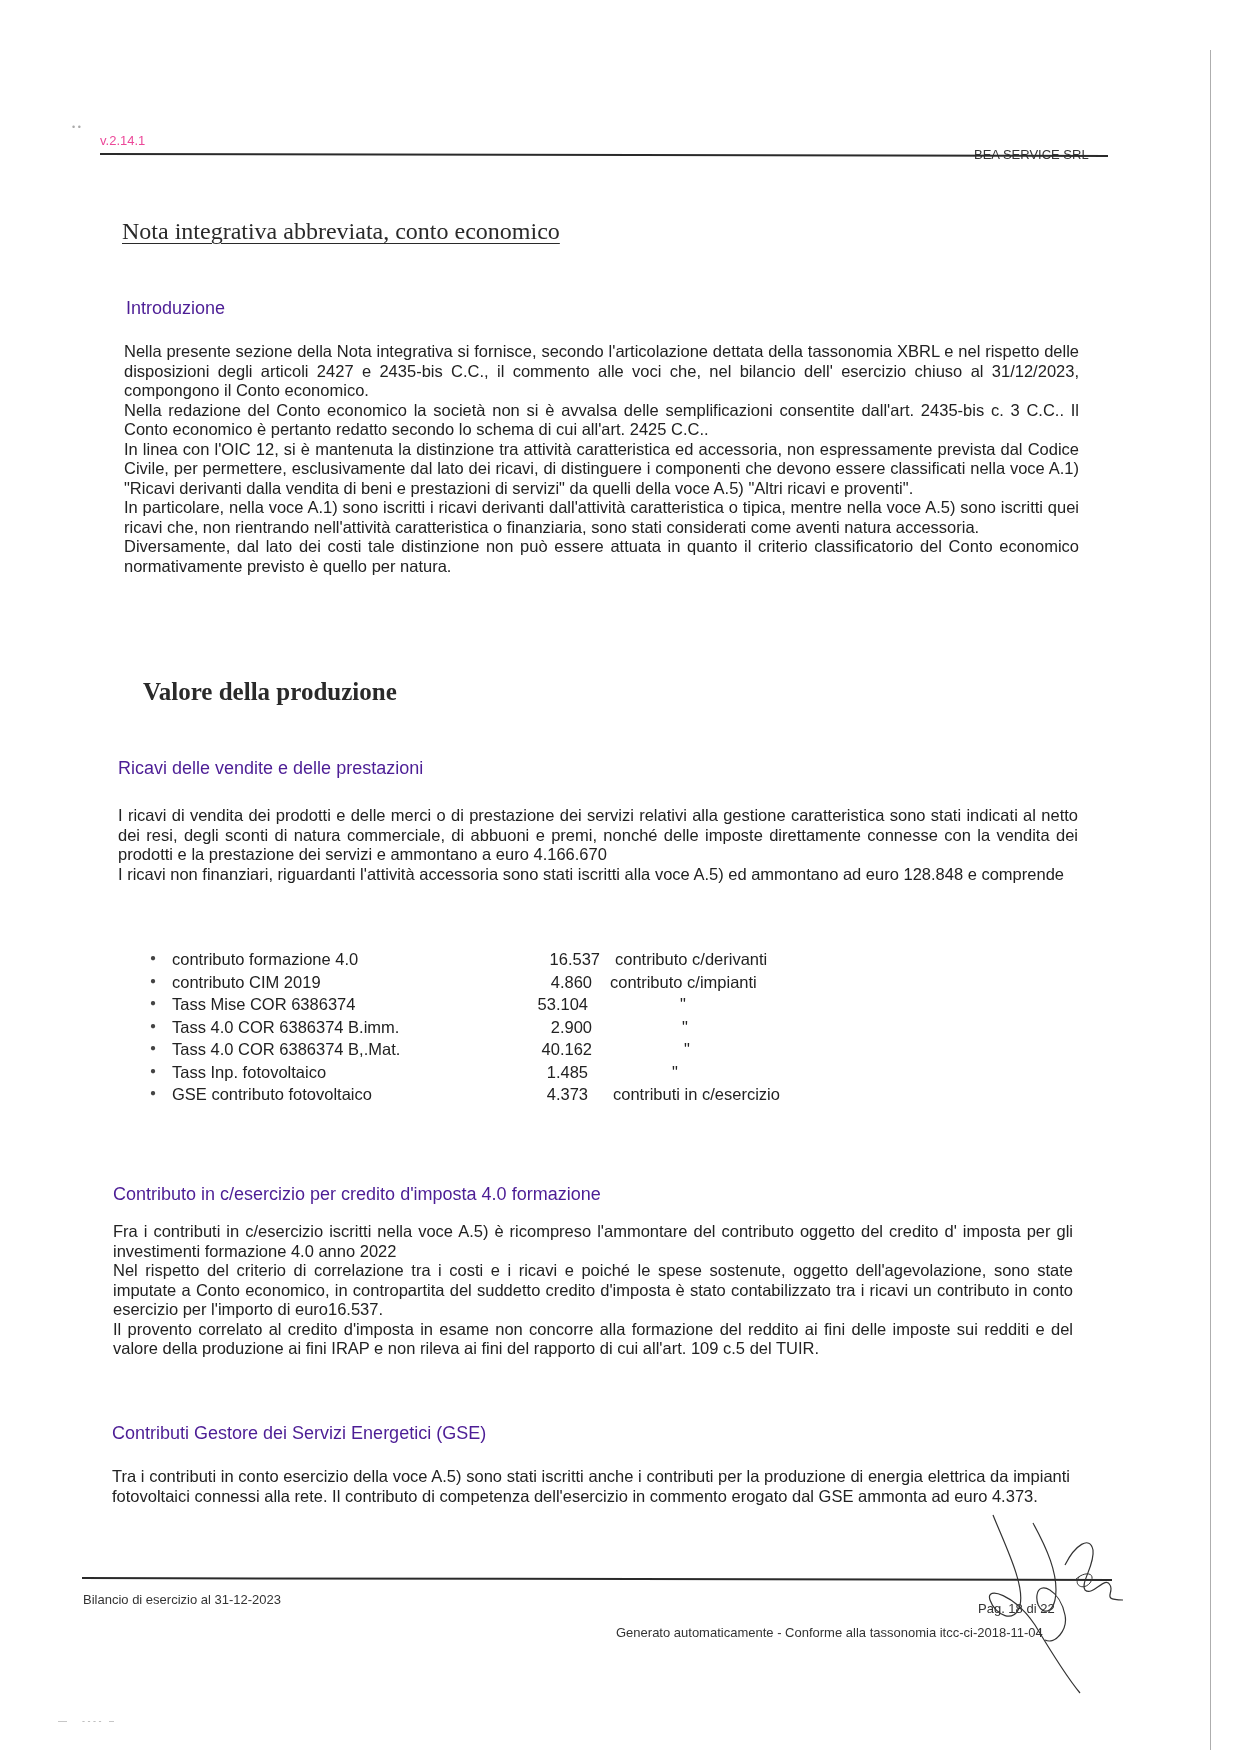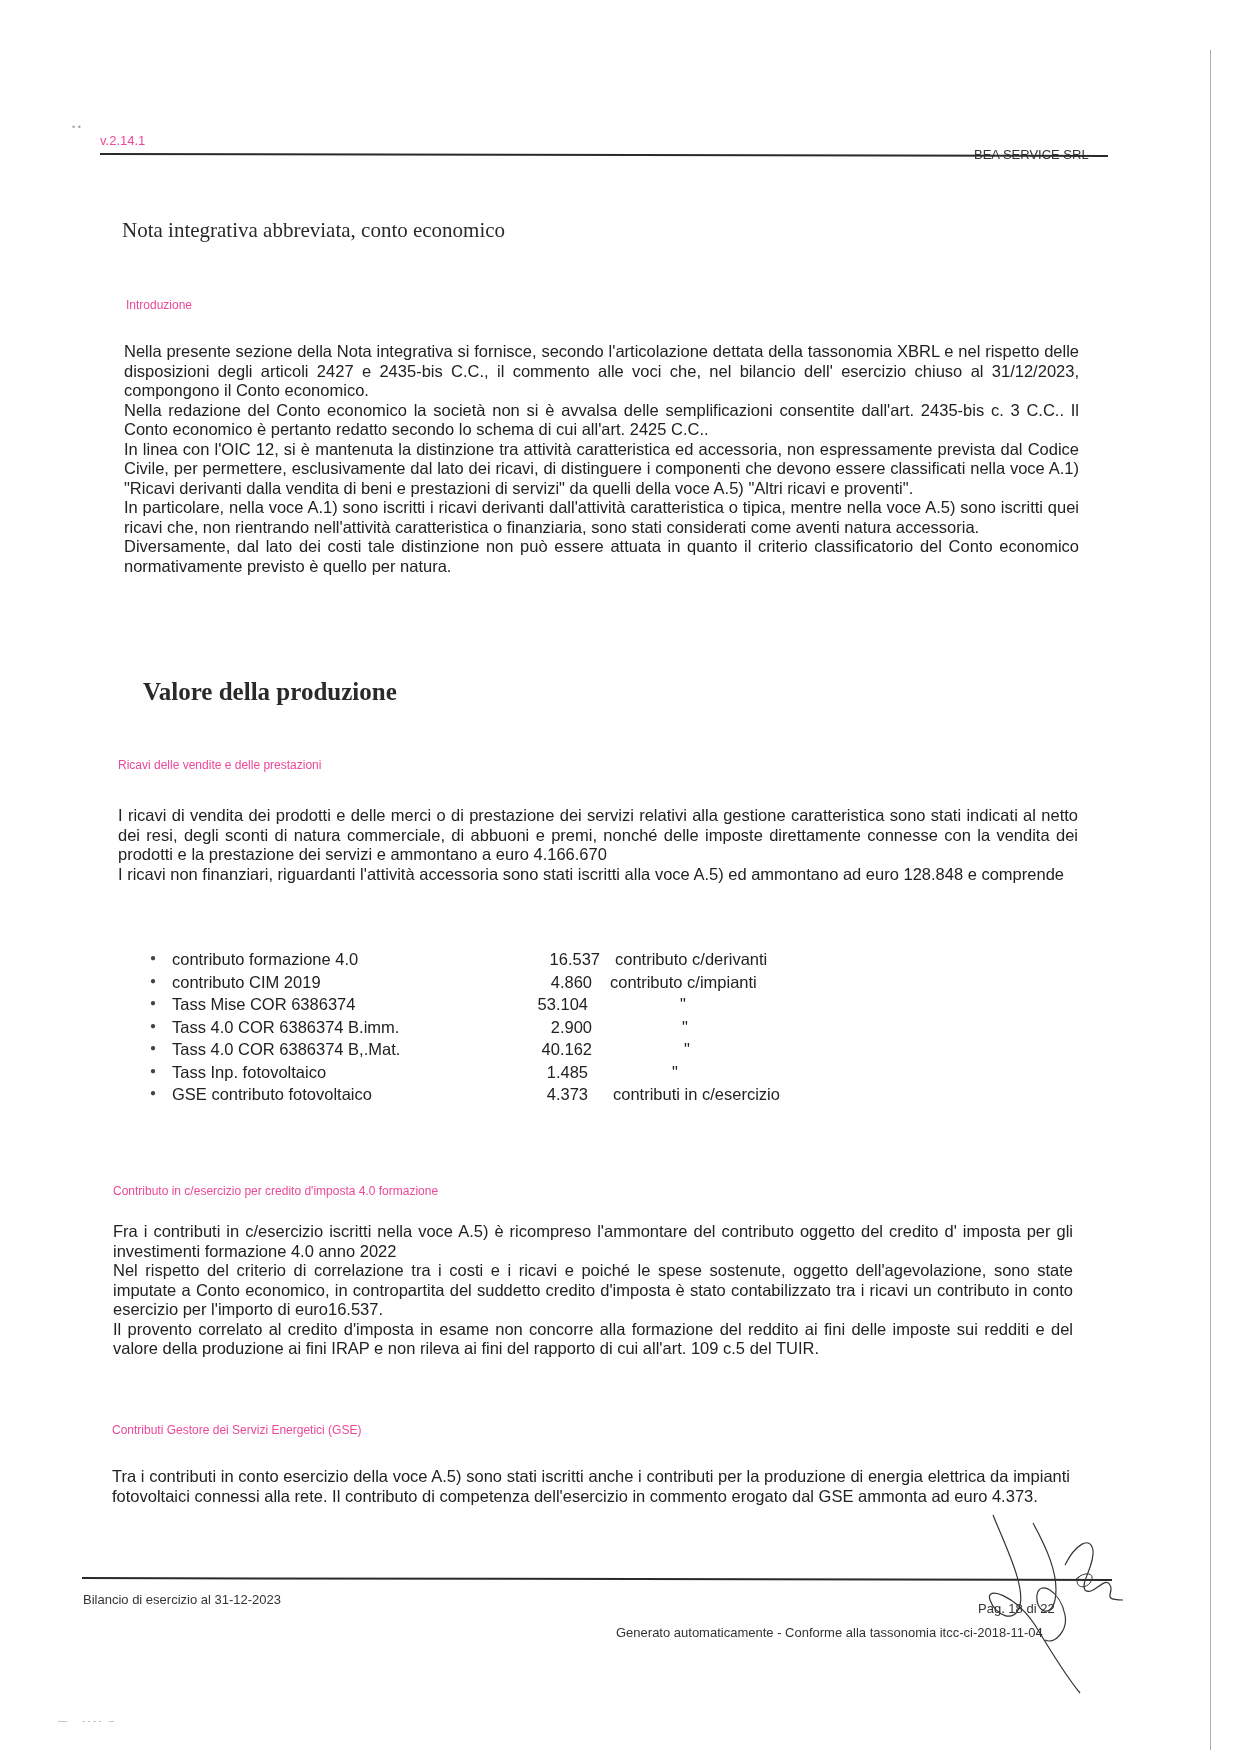--- a/index.html
+++ b/index.html
@@ -8,25 +8,25 @@
     font-family: "Liberation Sans", sans-serif; color: #1e1e1e;
   }
   .abs { position: absolute; }
 
   .version { left: 100px; top: 133px; font-size: 13px; color: #ec4899; }
   .company { left: 974px; top: 147px; font-size: 13px; color: #333; }
   .rule { height: 2px; background: #2a2a2a; }
 
   .title {
     left: 122px; top: 218px; font-family: "Liberation Serif", serif;
-    font-size: 21px; color: #2a2a2a; 
+    font-size: 24px; color: #2a2a2a; text-decoration: underline;
     text-decoration-thickness: 1px; text-underline-offset: 4px;
   }
 
-  .h3 { font-size: 12px; color: #ec4899; }
+  .h3 { font-size: 18px; color: #4c1d95; }
   .h2 { font-family: "Liberation Serif", serif; font-size: 25px; color: #2a2a2a; font-weight: bold; margin-left: 25px; }
 
   .para {
     font-size: 16.5px; line-height: 19.5px; color: #222;
     text-align: justify; width: 955px;
   }
   .para p { margin: 0; }
 
   .list { left: 150px; top: 950px; width: 700px; }
   .li { position: relative; height: 22.5px; font-size: 16.5px; color: #222; }

